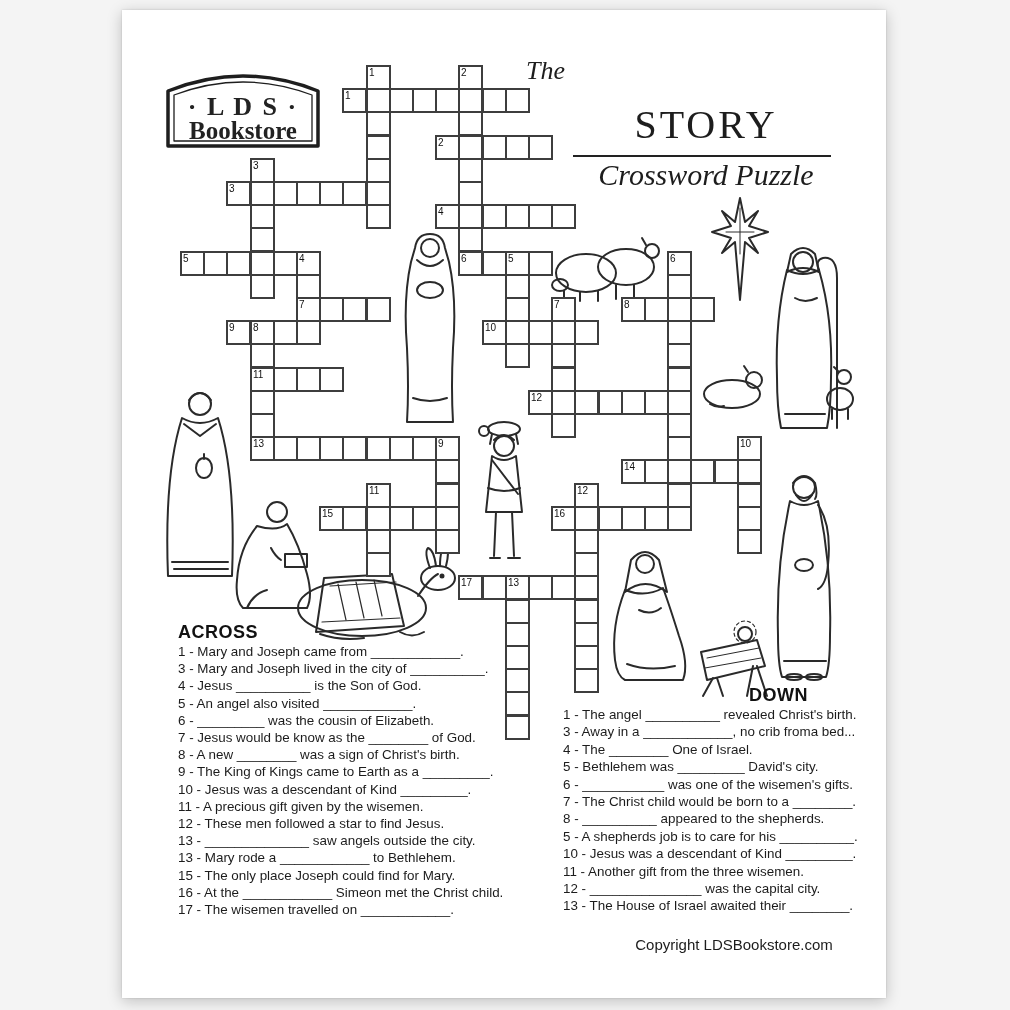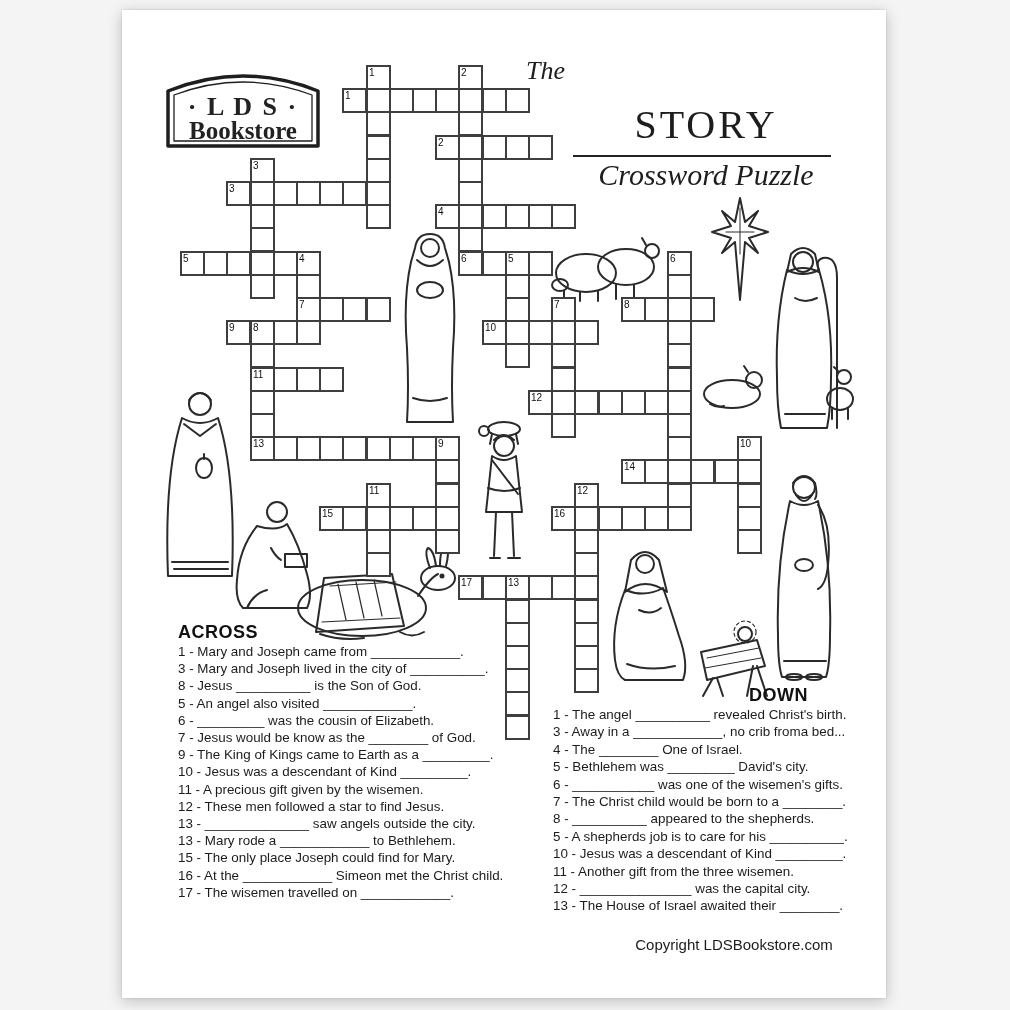--- a/index.html
+++ b/index.html
@@ -35,21 +35,21 @@
   
   .figure{position:absolute;z-index:1;}
   .figure svg{width:100%;height:100%;}
   
   .clues{position:absolute;z-index:3;color:#1c1c1c;}
   .clues-heading{font-weight:bold;font-size:18px;letter-spacing:.5px;color:#111;}
   .clue{font-size:13.4px;line-height:17.2px;white-space:nowrap;}
   #across-clues{left:56px;top:612px;}
   #down-clues{left:431px;top:675px;}
   #down-clues .clues-heading{margin-left:196px;}
-  #down-clues .clue{line-height:17.4px;}
+  #down-clues .clue{line-height:17.4px;margin-left:10px;}
   .copyright{position:absolute;left:462px;top:926px;width:300px;text-align:center;
     font-size:15px;color:#1c1c1c;z-index:3;}
 </style>
 </head>
 <body>
 
 <div class="page">
 
   <div class="logo">
     <svg viewBox="0 0 160 92" fill="none" stroke="#1e1e1e" stroke-linejoin="round">
@@ -389,24 +389,25 @@
           <ellipse cx="26" cy="212" rx="8" ry="3"></ellipse>
           <ellipse cx="46" cy="212" rx="8" ry="3"></ellipse>
         </svg></div>
     </div>
 
   <div class="clues" id="across-clues">
     <div class="clues-heading">ACROSS</div>
     <div id="across-list">
         <div class="clue">1 - Mary and Joseph came from ____________.</div>
         <div class="clue">3 - Mary and Joseph lived in the city of __________.</div>
-        <div class="clue">8 - Jesus __________ is the Son of God.</div>
+        <div class="clue">4 - Jesus __________ is the Son of God.</div>
         <div class="clue">5 - An angel also visited ____________.</div>
         <div class="clue">6 - _________ was the cousin of Elizabeth.</div>
         <div class="clue">7 - Jesus would be know as the ________ of God.</div>
+        <div class="clue">8 - A new ________ was a sign of Christ's birth.</div>
         <div class="clue">9 - The King of Kings came to Earth as a _________.</div>
         <div class="clue">10 - Jesus was a descendant of Kind _________.</div>
         <div class="clue">11 - A precious gift given by the wisemen.</div>
         <div class="clue">12 - These men followed a star to find Jesus.</div>
         <div class="clue">13 - ______________ saw angels outside the city.</div>
         <div class="clue">13 - Mary rode a ____________ to Bethlehem.</div>
         <div class="clue">15 - The only place Joseph could find for Mary.</div>
         <div class="clue">16 - At the ____________ Simeon met the Christ child.</div>
         <div class="clue">17 - The wisemen travelled on ____________.</div>
       </div>

